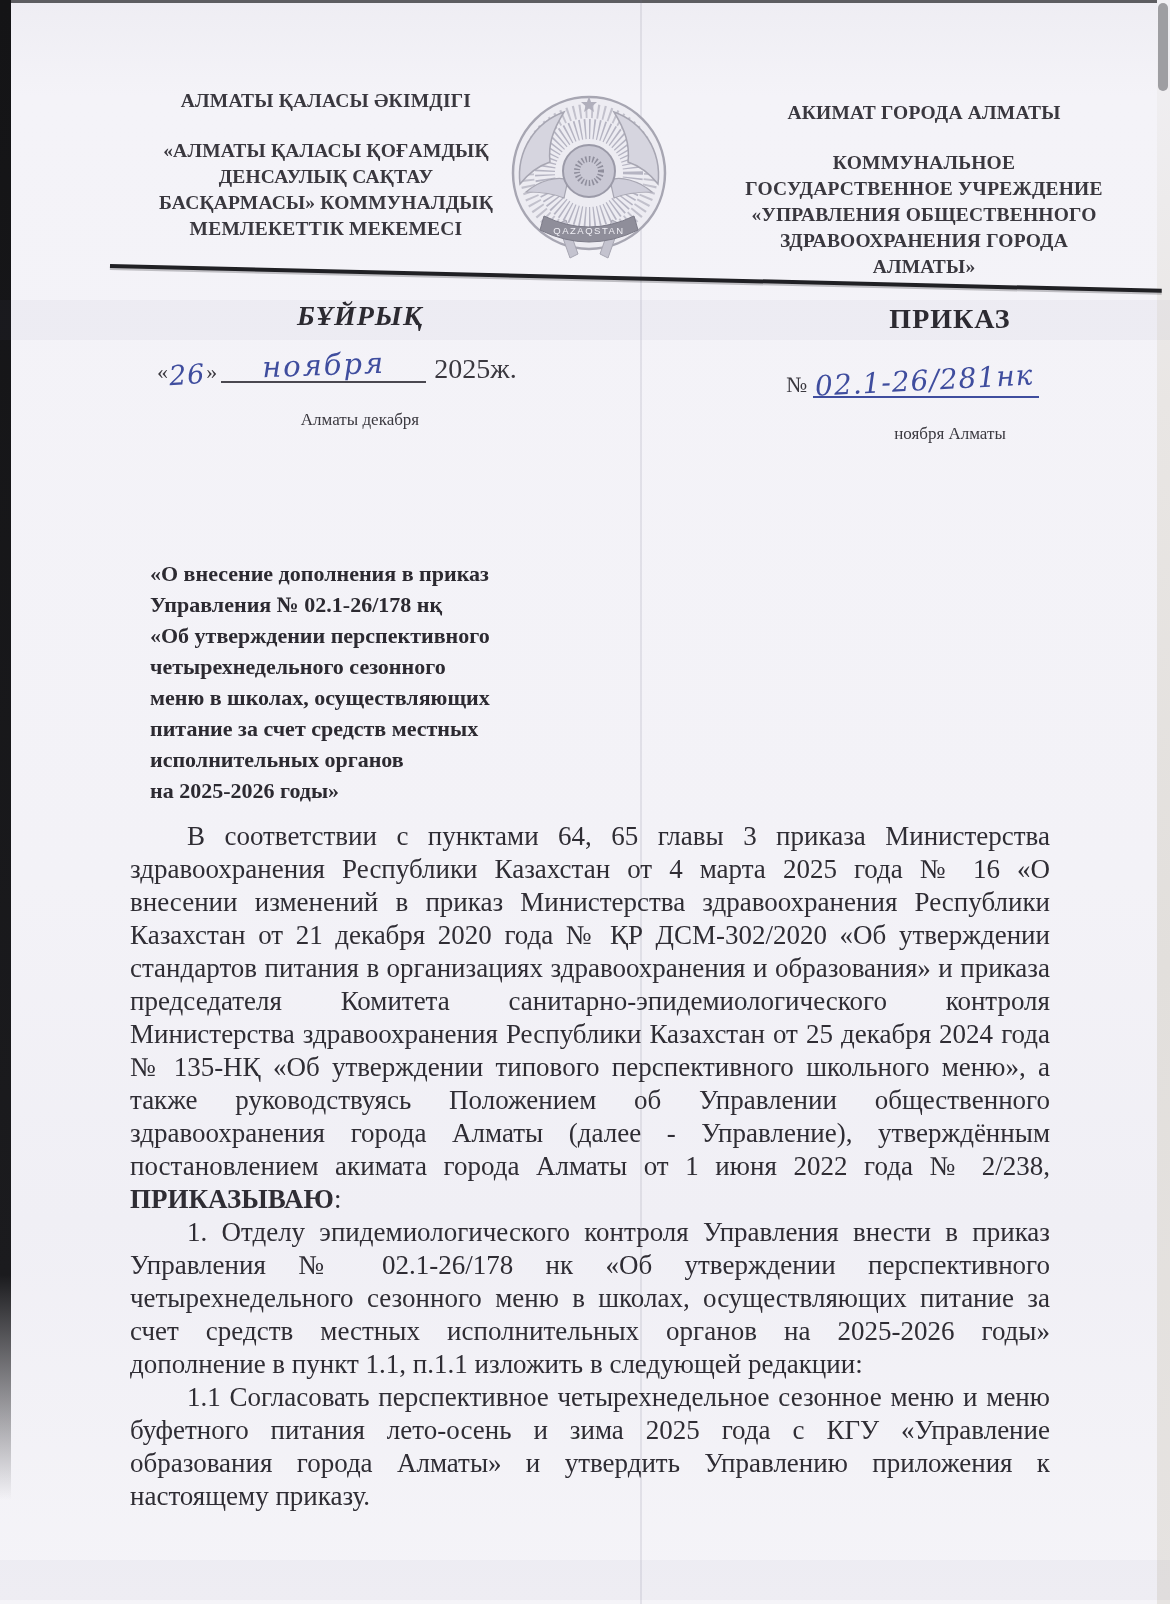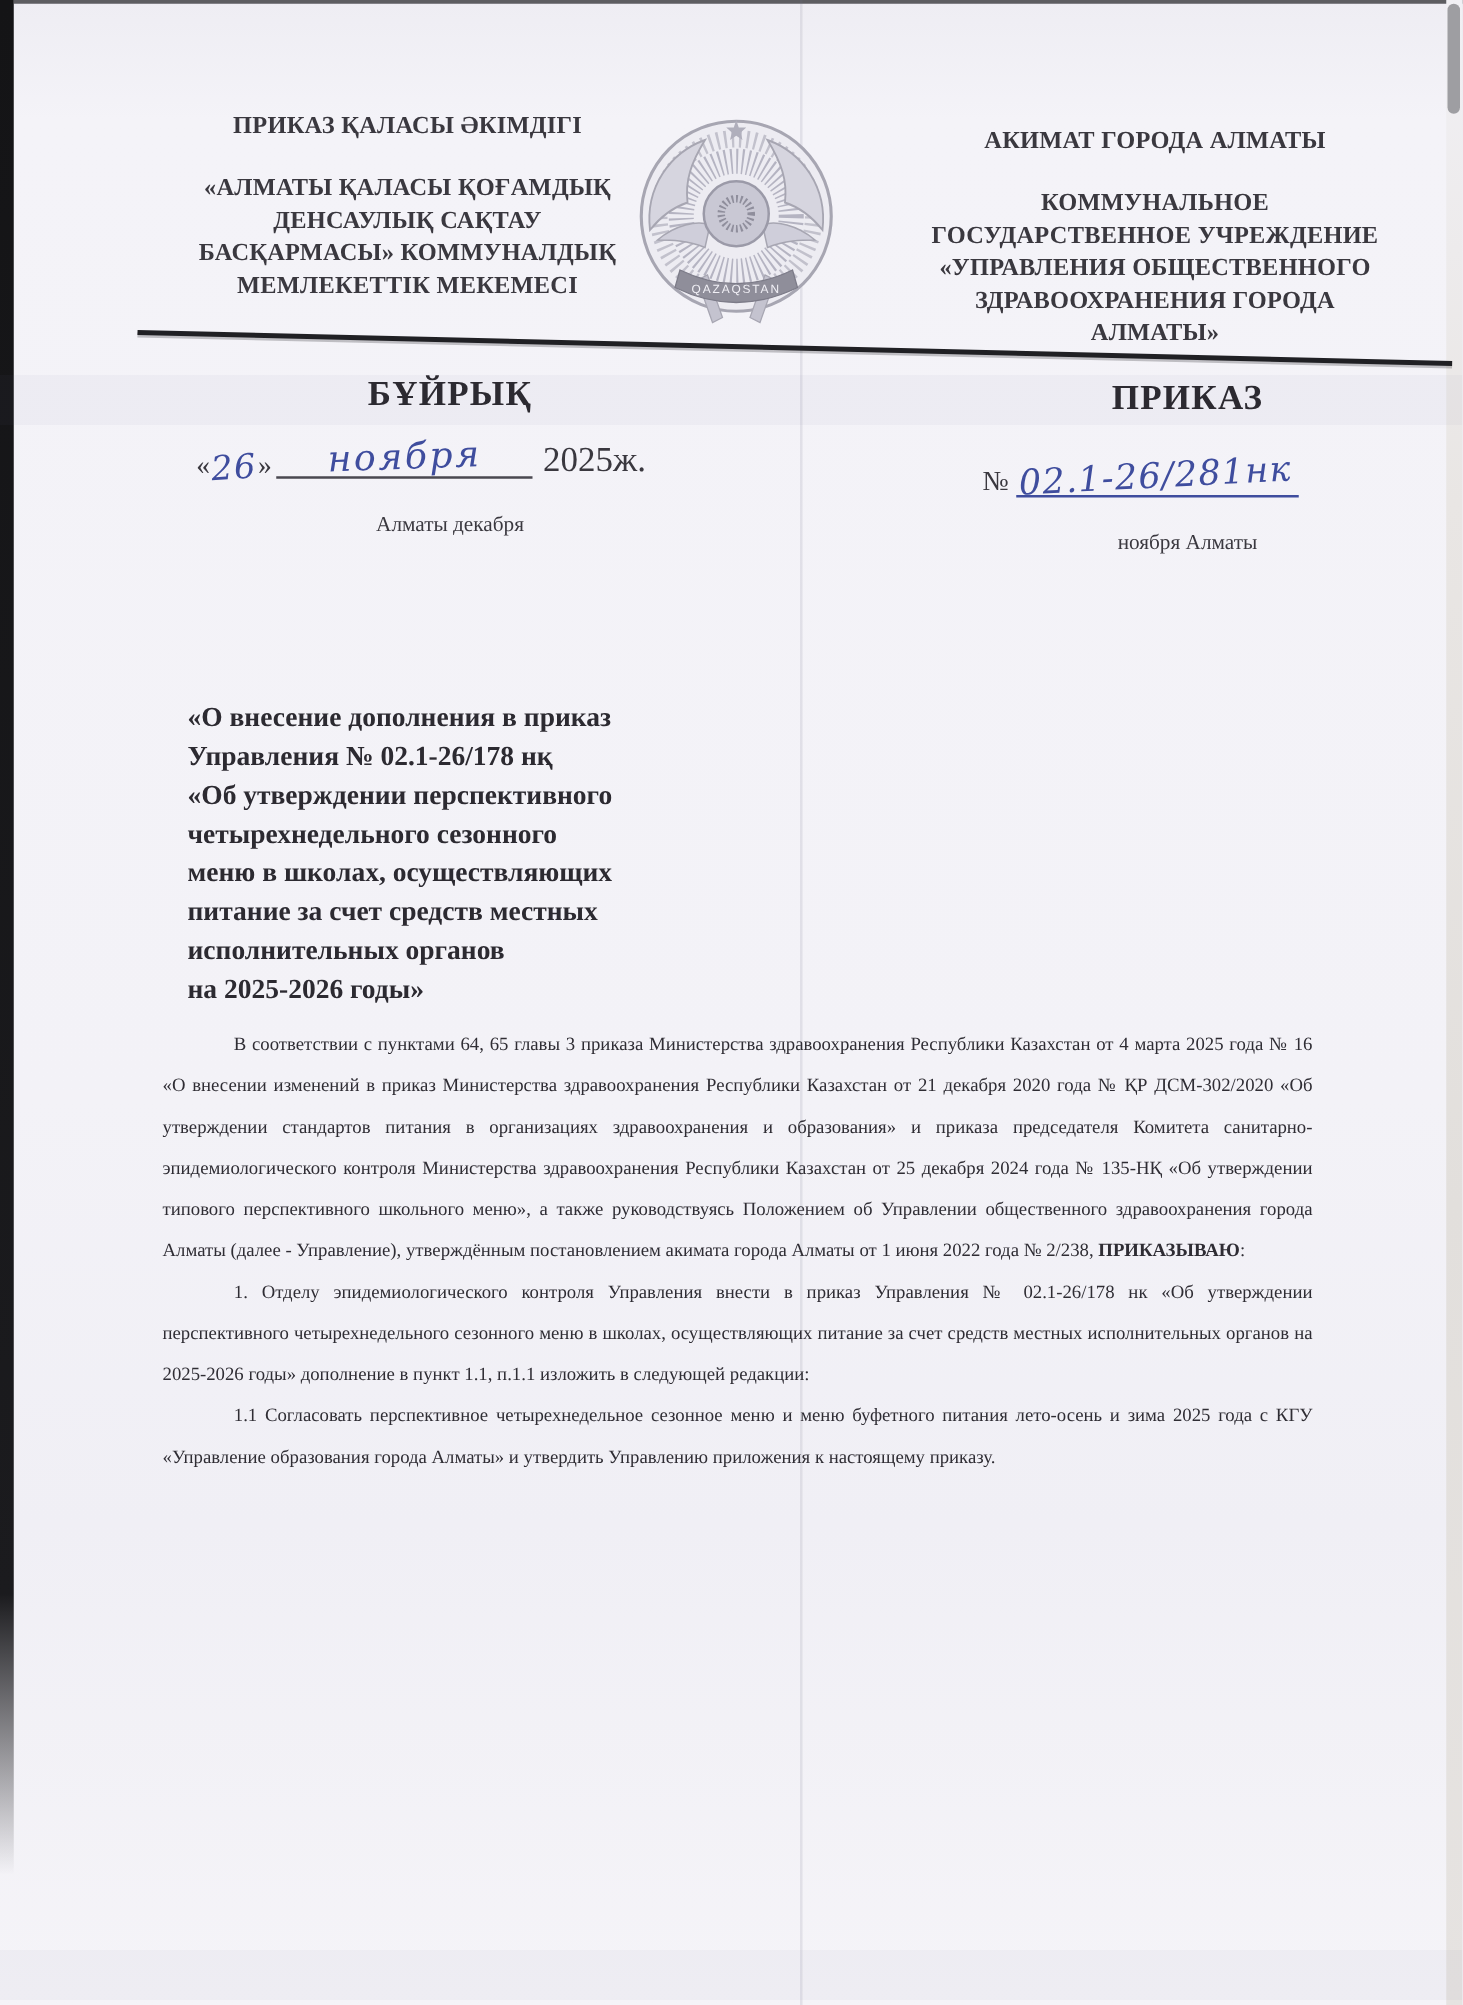--- a/index.html
+++ b/index.html
@@ -30,21 +30,21 @@
   .hdr-right { left:702px; top:100px; width:444px; }
   .hdr .org { margin-top:24px; }
 
   .emblem { position:absolute; left:506px; top:88px; width:166px; height:182px; }
 
   .divider { position:absolute; left:110px; top:264px; width:1052px; height:4px;
     background:#202024; transform:rotate(1.35deg); transform-origin:left center;
     box-shadow:0 2px 0 rgba(32,32,36,.25); }
 
   .order-heading { position:absolute; font-weight:bold; font-size:28px; letter-spacing:1px; color:#2c2a31; }
-  .heading-kk { left:150px; top:300px; width:420px; }
+  .heading-kk { left:150px; top:300px; width:420px;font-style:italic; }
   .heading-ru { left:770px; top:303px; width:360px; }
 
   .date-row { position:absolute; left:157px; top:352px; width:440px; font-size:22px; color:#3a383f;
     display:flex; align-items:flex-end; }
   .hand { font-family:"DejaVu Serif", serif; font-style:italic; color:#3f4d9e; }
   .hand-day { font-size:27px; line-height:20px; transform:rotate(-4deg); letter-spacing:1px; margin:0 1px; }
   .date-underline { display:inline-block; width:205px; border-bottom:2px solid #4a4850;
     text-align:center; margin:0 8px 2px 4px; }
   .hand-month { font-size:29px; line-height:26px; letter-spacing:2px; transform:rotate(-2deg); display:inline-block; }
   .date-year { font-size:28px; }
@@ -54,39 +54,39 @@
   .hand-number { font-size:28px; line-height:30px; letter-spacing:1px; transform:rotate(-3deg); display:inline-block; }
 
   .place { position:absolute; font-size:17px; color:#3a383f; }
   .place-kk { left:150px; top:410px; width:420px; }
   .place-ru { left:770px; top:424px; width:360px; }
 
   .order-title { position:absolute; left:150px; top:543px; width:490px;
     font-weight:bold; font-size:22px; line-height:31px; color:#2c2a31; }
 
   .body-text { position:absolute; left:130px; top:820px; width:920px;
-    font-size:15px; line-height:33px; text-align:justify; color:#2f2d34; }
+    font-size:27px; line-height:33px; text-align:justify; color:#2f2d34; }
   .body-text p { text-indent:57px; }
   .b { font-weight:bold; }
 </style>
 </head>
 <body>
 
 <div class="page">
 
   <div class="left-edge"></div>
   <div class="top-edge"></div>
   <div class="right-gutter"></div>
   <div class="scroll-thumb"></div>
   <div class="fold-crease"></div>
   <div class="crease-band" style="top:300px"></div>
   <div class="crease-band" style="top:1560px"></div>
 
   <div class="hdr hdr-left center">
-    <div>ПРИКАЗ ҚАЛАСЫ ӘКІМДІГІ</div>
+    <div>АЛМАТЫ ҚАЛАСЫ ӘКІМДІГІ</div>
     <div class="org pre">«АЛМАТЫ ҚАЛАСЫ ҚОҒАМДЫҚ
 ДЕНСАУЛЫҚ САҚТАУ
 БАСҚАРМАСЫ» КОММУНАЛДЫҚ
 МЕМЛЕКЕТТІК МЕКЕМЕСІ</div>
   </div>
 
   <div class="hdr hdr-right center">
     <div>АКИМАТ ГОРОДА АЛМАТЫ</div>
     <div class="org pre">КОММУНАЛЬНОЕ
 ГОСУДАРСТВЕННОЕ УЧРЕЖДЕНИЕ

